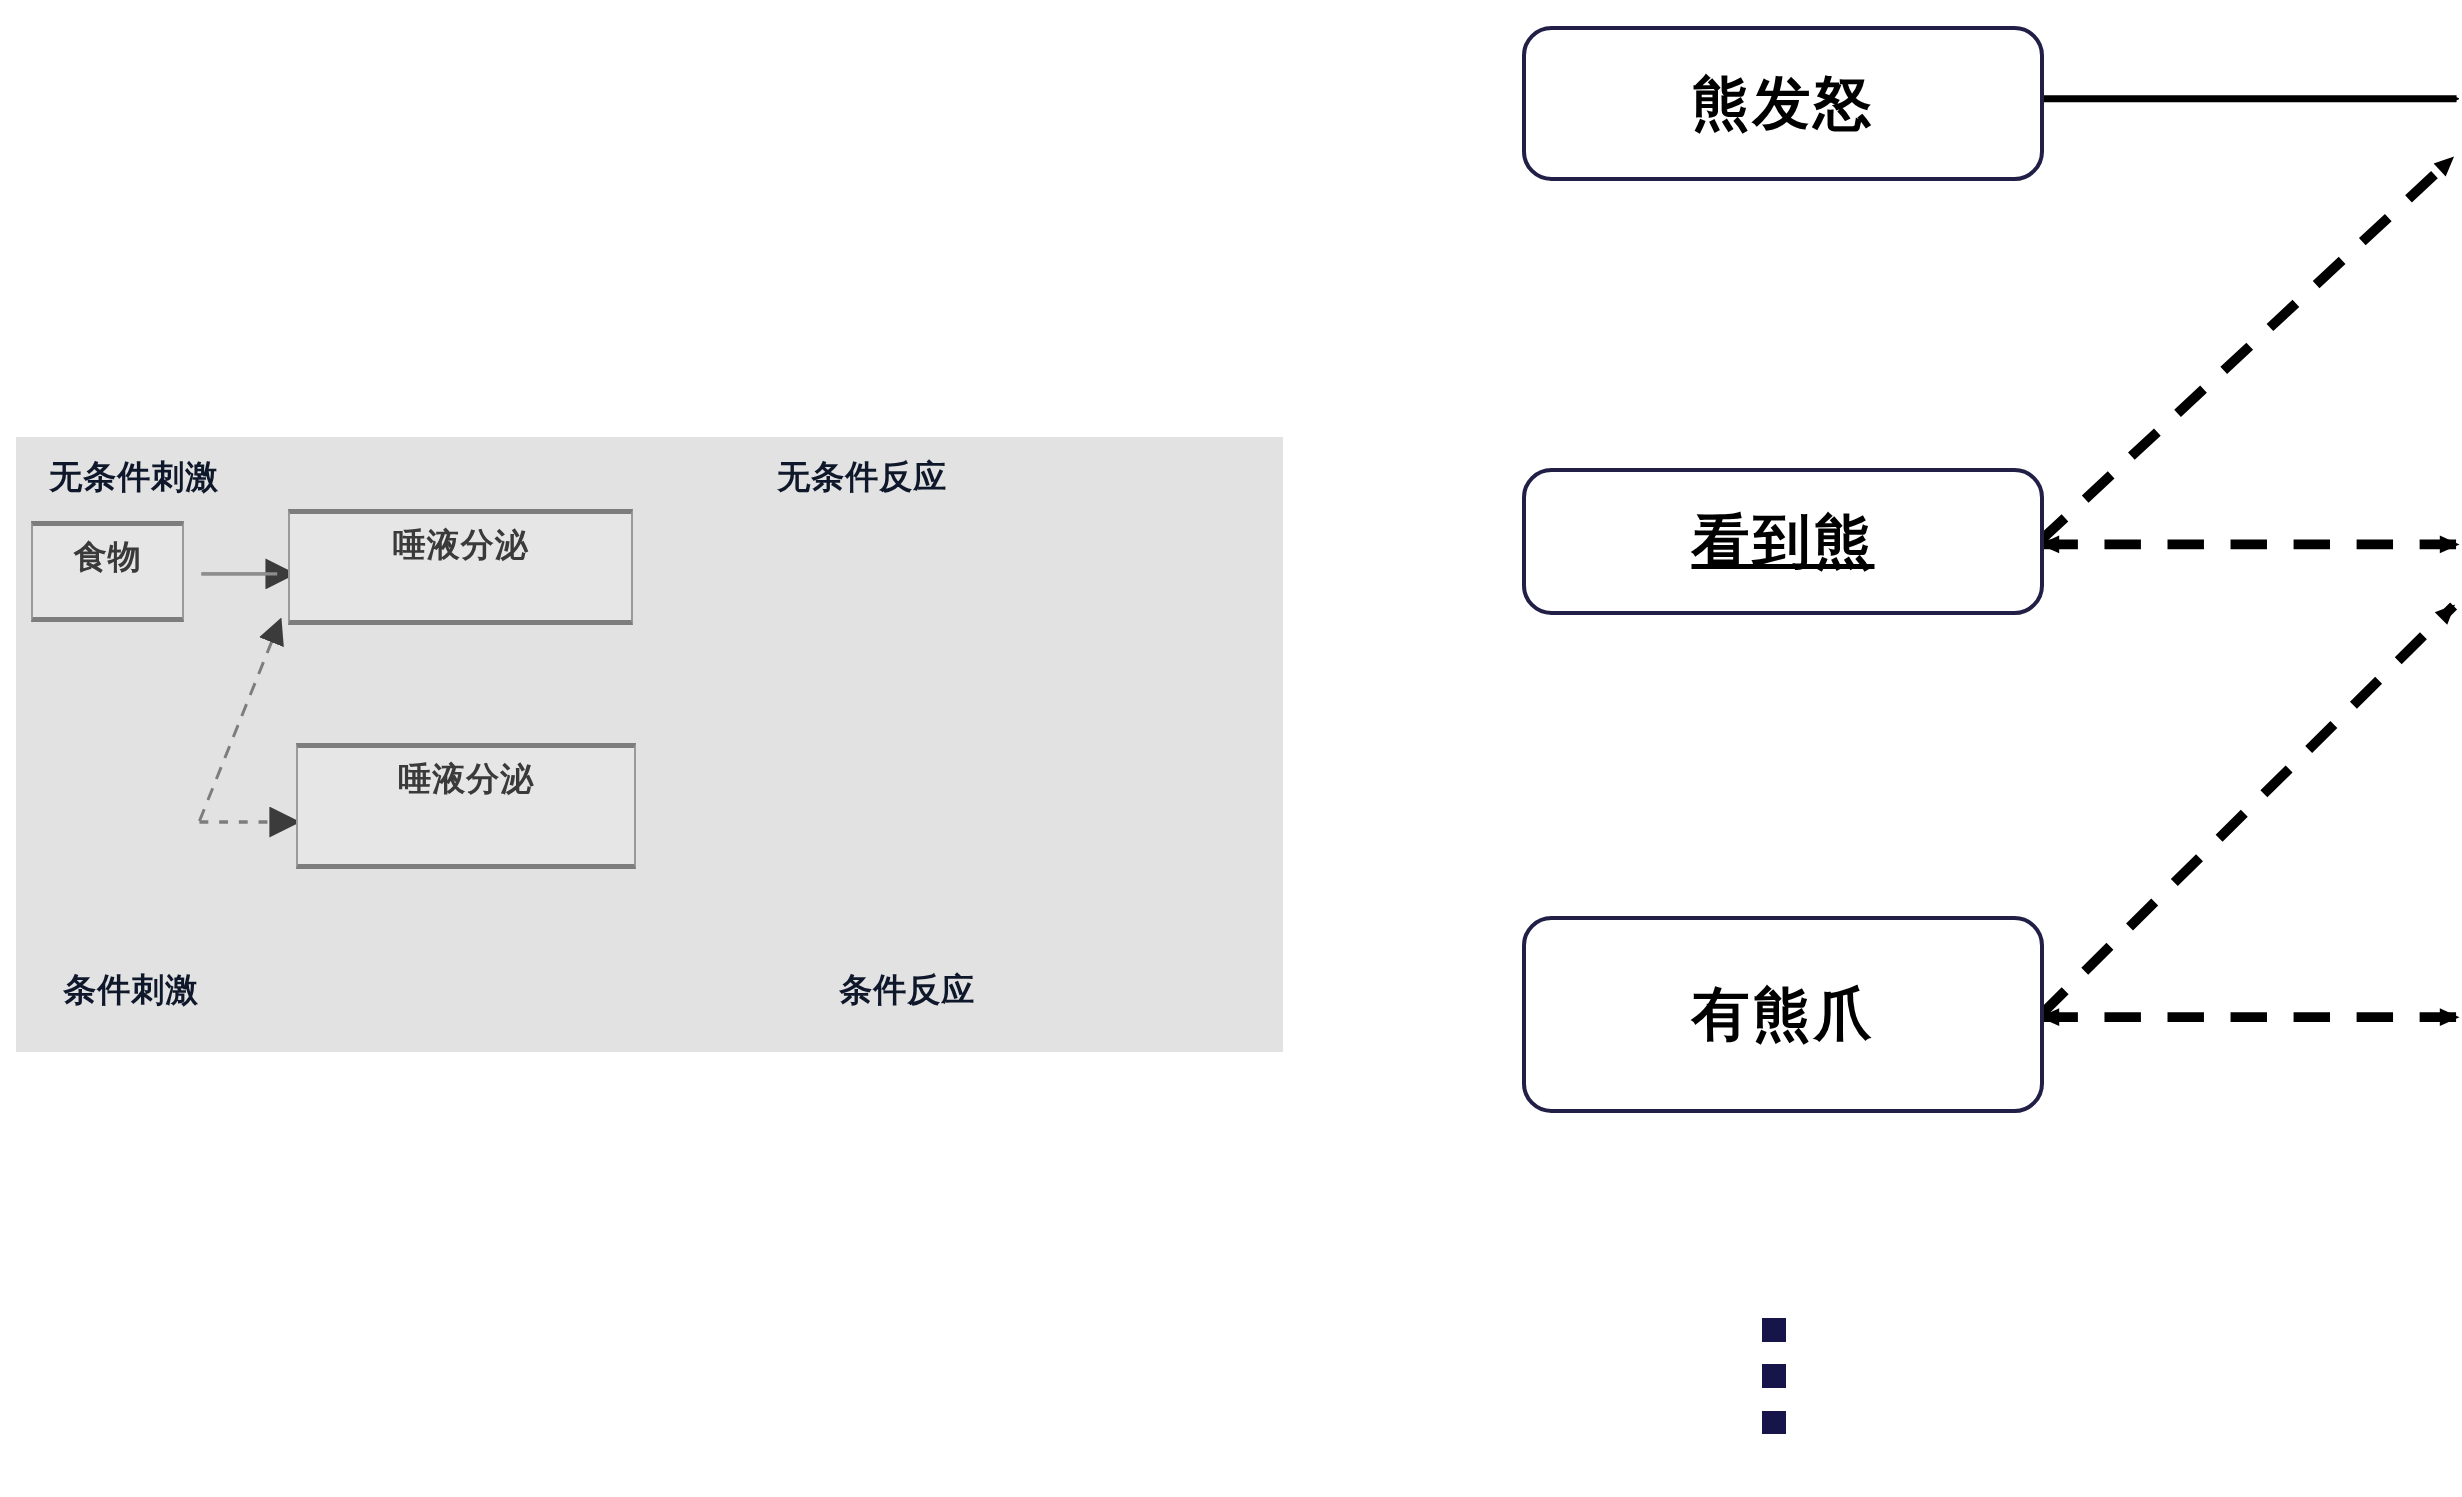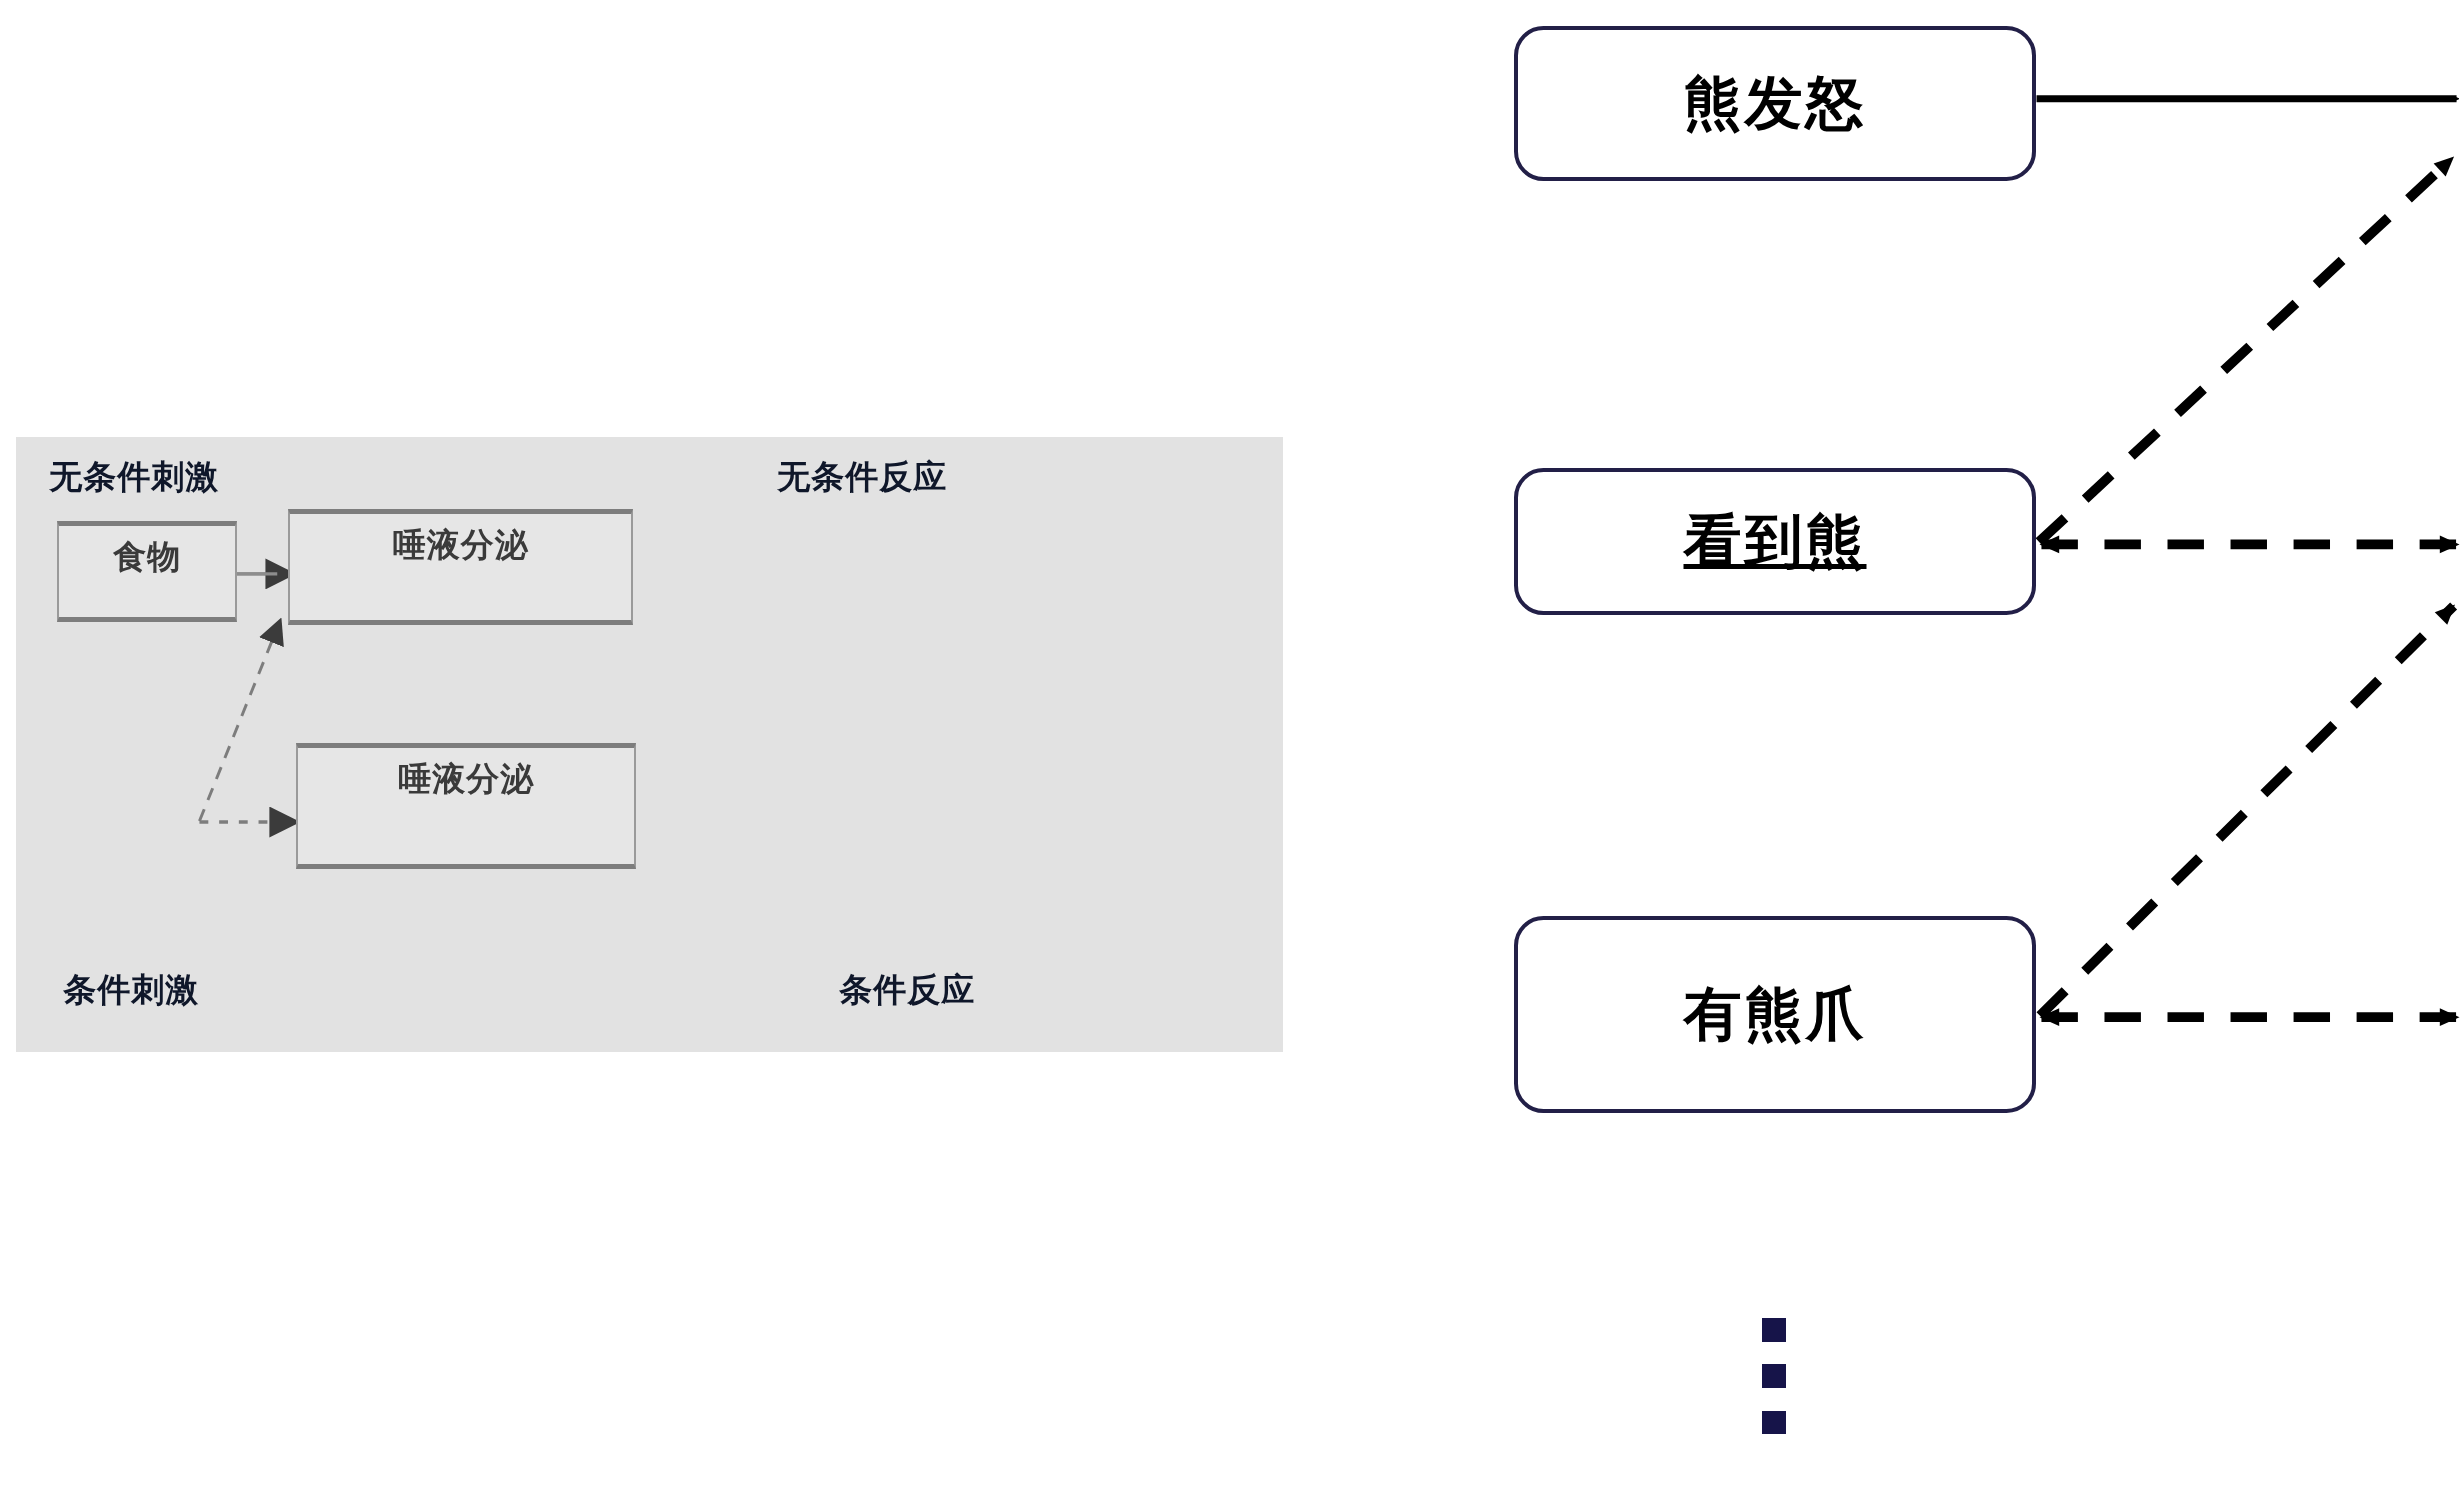--- a/index.html
+++ b/index.html
@@ -28,34 +28,34 @@
     position:absolute;background:#e6e6e6;
     border-left:2px solid #9a9a9a;border-right:2px solid #9a9a9a;
     border-top:5.4px solid #7d7d7d;border-bottom:5.4px solid #7d7d7d;
     box-sizing:border-box;
   }
   .pv-box span{
     position:absolute;left:0;right:0;top:8.9px;text-align:center;
     color:#3a3a3a;font-weight:bold;font-size:33px;letter-spacing:1px;
     font-family:"Liberation Sans","DejaVu Sans",sans-serif;white-space:nowrap;
   }
-  #pv-box-food      {left:41px; top:84px; width:180px;height:101px;}
+  #pv-box-food      {left:15px; top:84px; width:153px;height:101px;}
   #pv-box-bell      {left:20.7px; top:330px; width:160px;height:106px;}
   #pv-box-saliva-1  {left:272px;top:72px; width:345px;height:116px;}
   #pv-box-saliva-2  {left:280px;top:306px; width:340px;height:126px;}
 
   #pavlov-svg{position:absolute;left:0;top:0;width:1267px;height:615px;}
 
   
   .rl-box{
     position:absolute;box-sizing:border-box;background:#ffffff;
     border-radius:29.5px;display:flex;align-items:center;justify-content:center;
     text-align:center;
   }
-  .rl-box.dark{border:4.4px solid #221f47;}
+  .rl-box.dark{border:4.4px solid #221f47;margin-left:8px;}
   .rl-box .cn{
     color:#000;font-weight:bold;font-size:58px;line-height:1.18;
     letter-spacing:3px;
     font-family:"Liberation Sans","DejaVu Sans",sans-serif;
   }
 
   #box-bear-angry {left:1514px;top:25.6px;  width:522px;height:155px;}
   #box-see-bear   {left:1514px;top:468px; width:522px;height:147px;text-decoration:underline;}
   #box-see-paw    {left:1514px;top:916px;width:522px;height:197px;}
 

